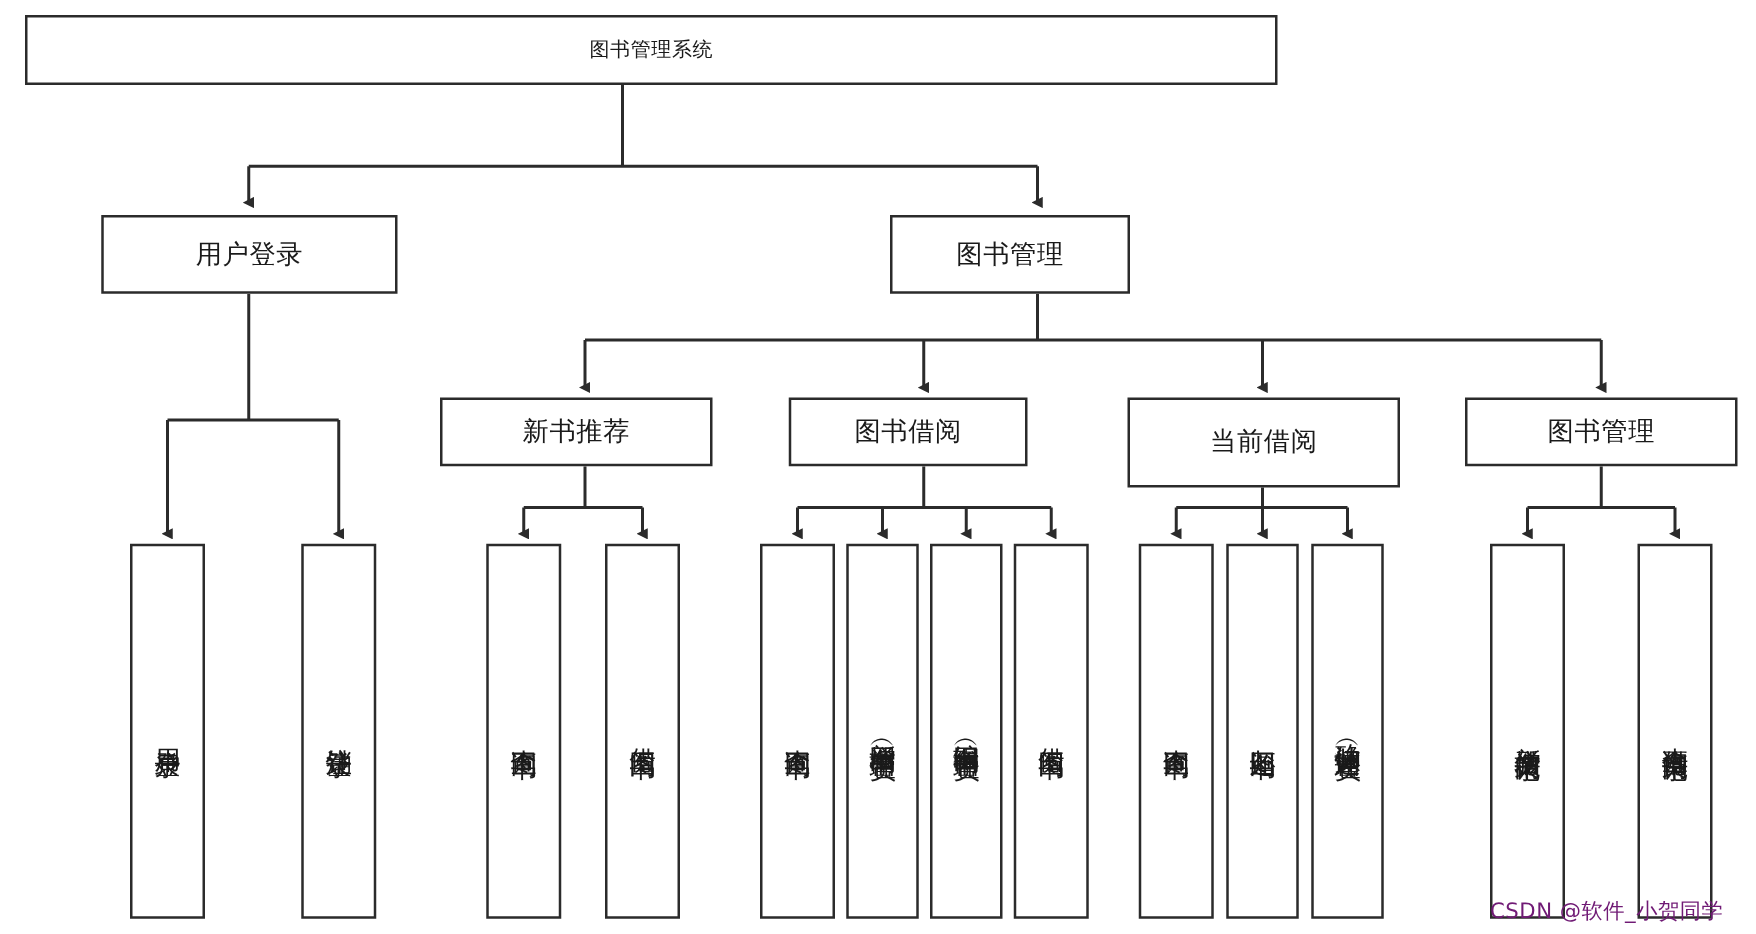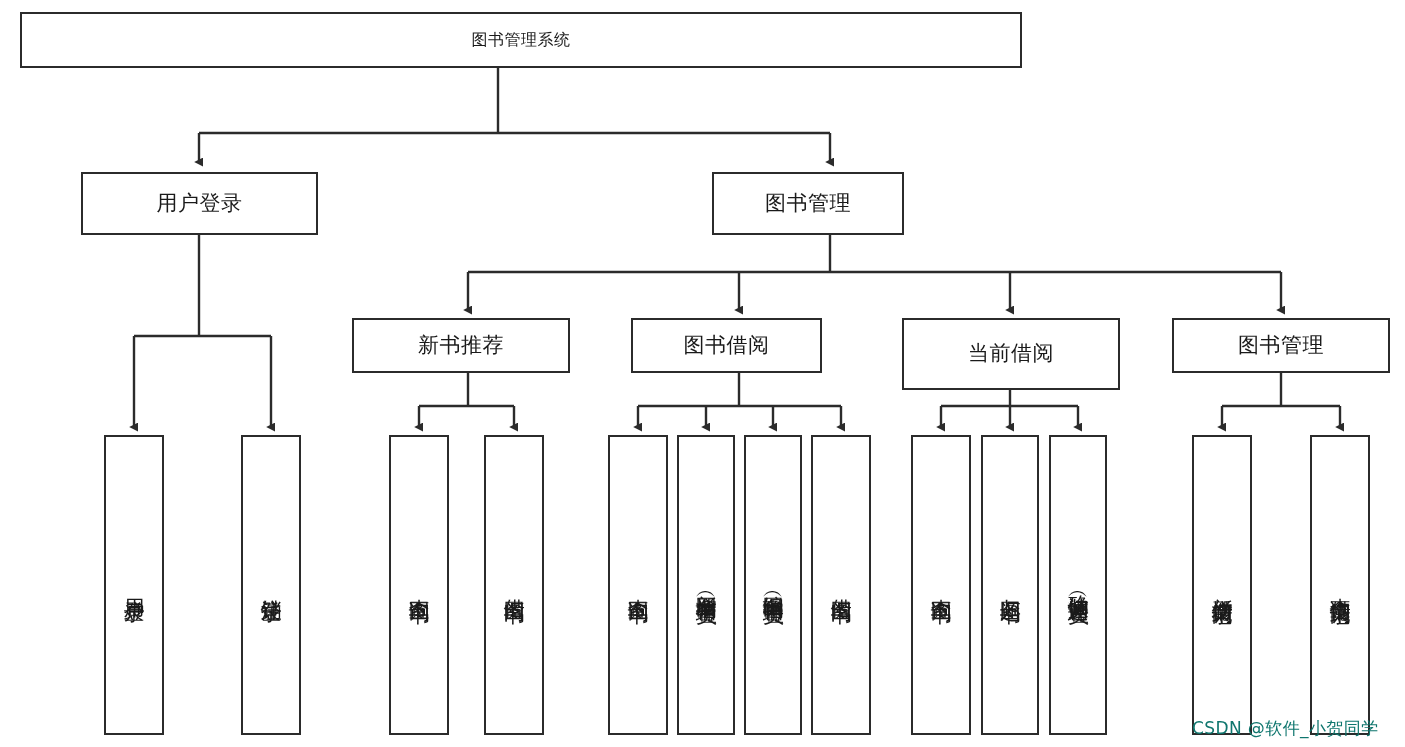--- a/index.html
+++ b/index.html
@@ -53,21 +53,21 @@
     text-orientation: upright;
     white-space: nowrap;
     font-size: 21px;
     line-height: 1.16;
     letter-spacing: 1.5px;
   }
   .node.root .label { font-size: 16px; }
   .watermark {
     position: absolute;
     font-size: 17px;
-    color: #0f766e;
+    color: #701a75;
     letter-spacing: 0.4px;
     white-space: nowrap;
     user-select: none;
   }
 </style>
 </head>
 <body>
 
 <div id="canvas">
 

